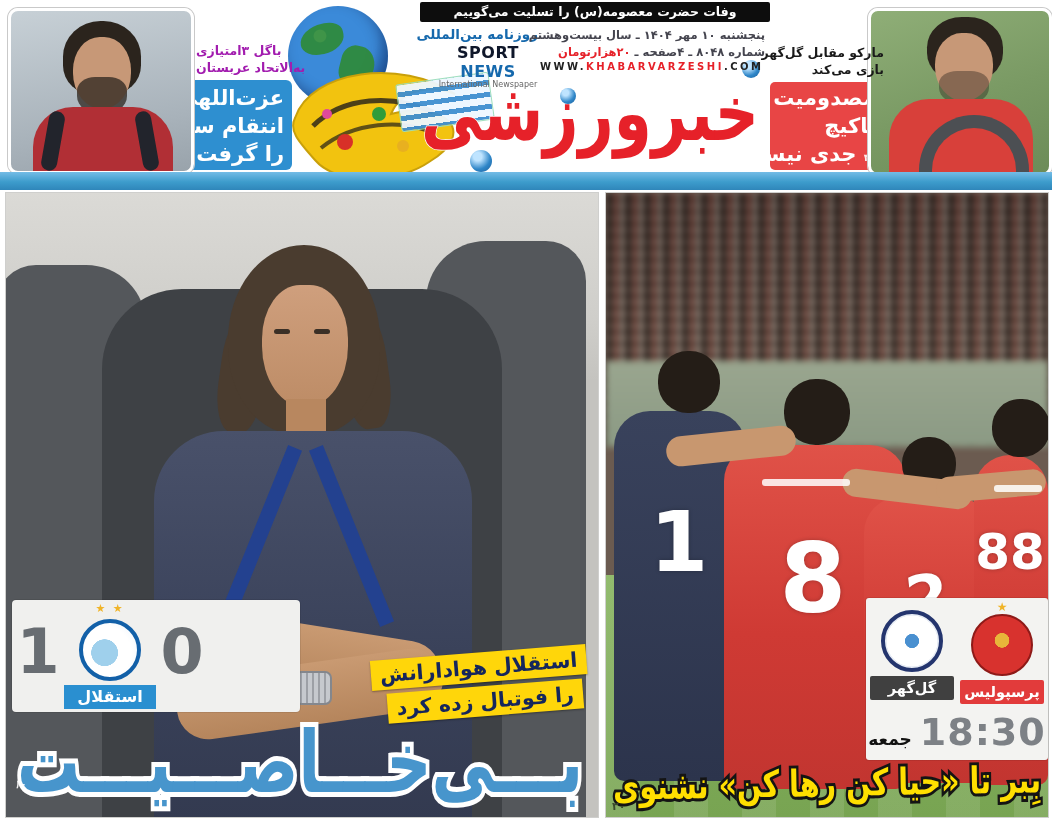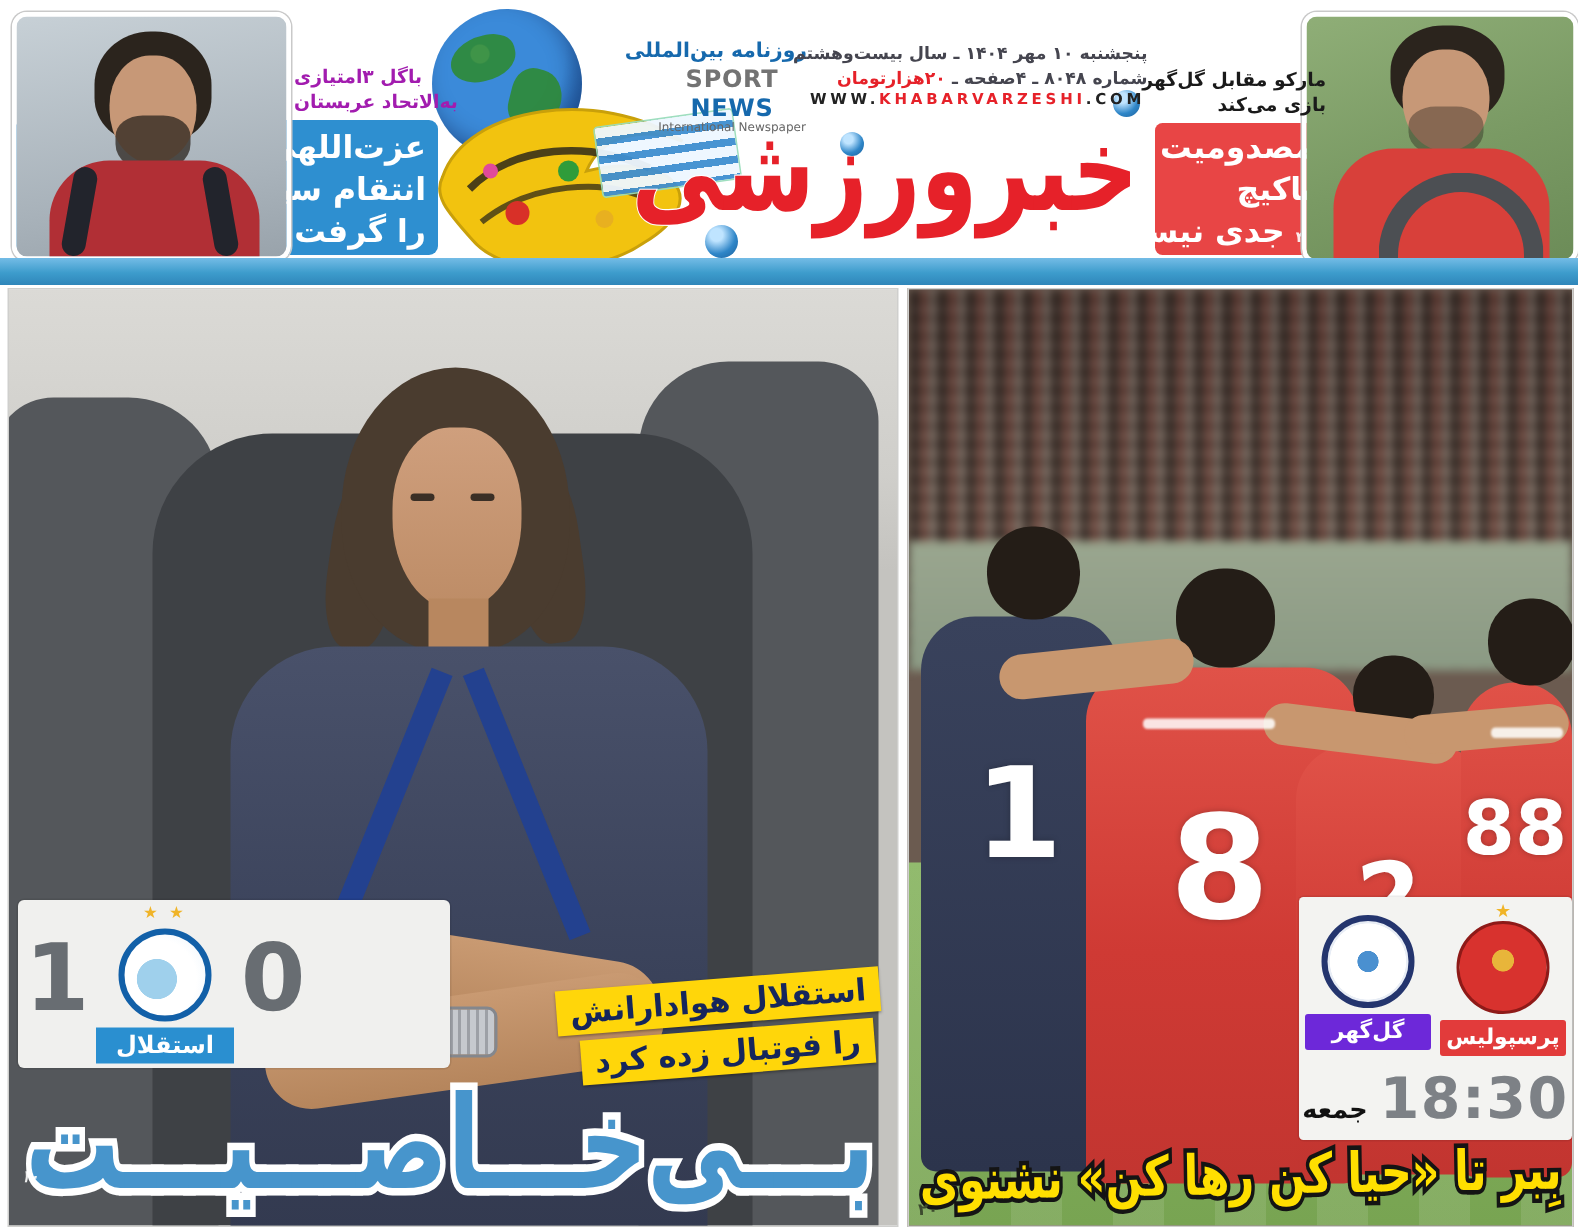--- a/index.html
+++ b/index.html
@@ -6,21 +6,21 @@
   body{font-family:"DejaVu Sans",sans-serif;}
   #paper{position:relative;width:1052px;height:821px;background:#fff;overflow:hidden;direction:rtl;}
   .abs{position:absolute;}
   .ltr{direction:ltr;}
   
   .condolence{left:420px;top:2px;width:350px;height:20px;background:#0d0d0d;color:#fff;
     font-size:12.5px;font-weight:bold;text-align:center;line-height:20px;border-radius:2px;}
   .brand{left:438px;top:26px;width:100px;text-align:center;}
   .brand-fa{color:#1669ad;font-size:13.5px;font-weight:bold;white-space:nowrap;}
   .brand-en{font-size:16px;font-weight:bold;letter-spacing:.5px;margin-top:1px;}
-  .brand-en .sport{color:#737373;margin-top:15px;} .brand-en .news{color:#1669ad;}
+  .brand-en .sport{color:#0f172a;margin-top:15px;} .brand-en .news{color:#1669ad;}
   .brand-sub{font-size:8px;color:#666;margin-top:-1px;}
   .dateline{left:540px;top:28px;width:225px;text-align:right;color:#45454f;}
   .dl1{font-size:11.5px;font-weight:bold;white-space:nowrap;}
   .dl2{font-size:11.5px;font-weight:bold;margin-top:3px;white-space:nowrap;}
   .dl2 .price{color:#e62129;}
   .dl3{font-size:10px;font-weight:bold;letter-spacing:2.5px;margin-top:2px;direction:ltr;text-align:left;color:#222;white-space:nowrap;}
   .dl3 .red{color:#e62129;}
   
   .globe{left:288px;top:6px;width:100px;height:100px;border-radius:50%;
     background:radial-gradient(circle at 32% 30%,#d8eefb 0 6%,#3b8ad9 7% 58%,#1b5fae 100%);
@@ -114,33 +114,34 @@
   
   .matchbox{left:866px;top:598px;width:182px;height:162px;background:#f3f3f1;border-radius:3px;
     box-shadow:0 0 0 1px rgba(0,0,0,.08);}
   .mb-teams{position:absolute;left:0;top:2px;width:182px;display:flex;direction:rtl;justify-content:space-between;padding:0 4px;box-sizing:border-box;}
   .mcol{width:84px;display:flex;flex-direction:column;align-items:center;position:relative;}
   .star-top{height:14px;font-size:12px;color:#f0b428;line-height:14px;}
   .crest.persepolis{width:58px;height:58px;background:radial-gradient(circle at 50% 42%,#e8b53a 0 16%,#d8322e 17% 78%,#a8201e 100%);border:2px solid #8e1a18;}
   .crest.golgohar{width:62px;height:62px;background:radial-gradient(circle at 50% 50%,#4a90d0 0 18%,#fff 19% 66%,#e8edf5 67%);border:4px solid #24356e;box-sizing:border-box;margin-top:10px;}
   .mlabel{margin-top:4px;width:100%;height:24px;color:#fff;font-weight:bold;font-size:14.5px;text-align:center;line-height:24px;border-radius:2px;}
   .mlabel.red{background:#e23b3b;}
-  .mlabel.navy{background:#6d28d9;}
+  .mlabel.navy{background:#404040;}
   .mb-time{position:absolute;left:0;bottom:6px;width:182px;display:flex;direction:rtl;align-items:baseline;justify-content:center;gap:8px;}
   .mtime{font-size:38px;font-weight:bold;color:#7d8186;direction:ltr;letter-spacing:1px;}
   .mday{font-size:17px;font-weight:bold;color:#111;}
   .right-headline{left:604px;top:746px;width:446px;height:70px;transform:rotate(-1deg);}
   .pageref-right{left:612px;top:800px;color:#3c4a2e;font-size:11px;font-weight:bold;}
   svg text{font-family:"DejaVu Sans",sans-serif;font-weight:bold;}
 </style>
 </head>
 <body>
 
 <div id="paper">
 
+  <div class="abs condolence">وفات حضرت معصومه(س) را تسلیت می‌گوییم</div>
 
   <div class="abs globe"></div>
   <svg class="abs swoosh" viewBox="0 0 190 118">
     <path d="M12,62 C28,14 118,2 172,38 C146,28 118,34 108,58 C162,44 196,76 146,106 C114,128 54,130 32,104 C14,84 6,74 12,62 Z" fill="#f2c30f" stroke="#c9a00a" stroke-width="2"></path>
     <path d="M30,70 C60,40 110,38 150,56" fill="none" stroke="#221f1a" stroke-width="5" opacity=".8"></path>
     <path d="M38,92 C70,66 120,62 152,78" fill="none" stroke="#221f1a" stroke-width="4" opacity=".7"></path>
     <circle cx="62" cy="86" r="8" fill="#d83028"></circle>
     <circle cx="96" cy="58" r="7" fill="#2f9c3a"></circle>
     <circle cx="44" cy="58" r="5" fill="#e04a9a"></circle>
     <circle cx="120" cy="90" r="6" fill="#e8b020"></circle>

